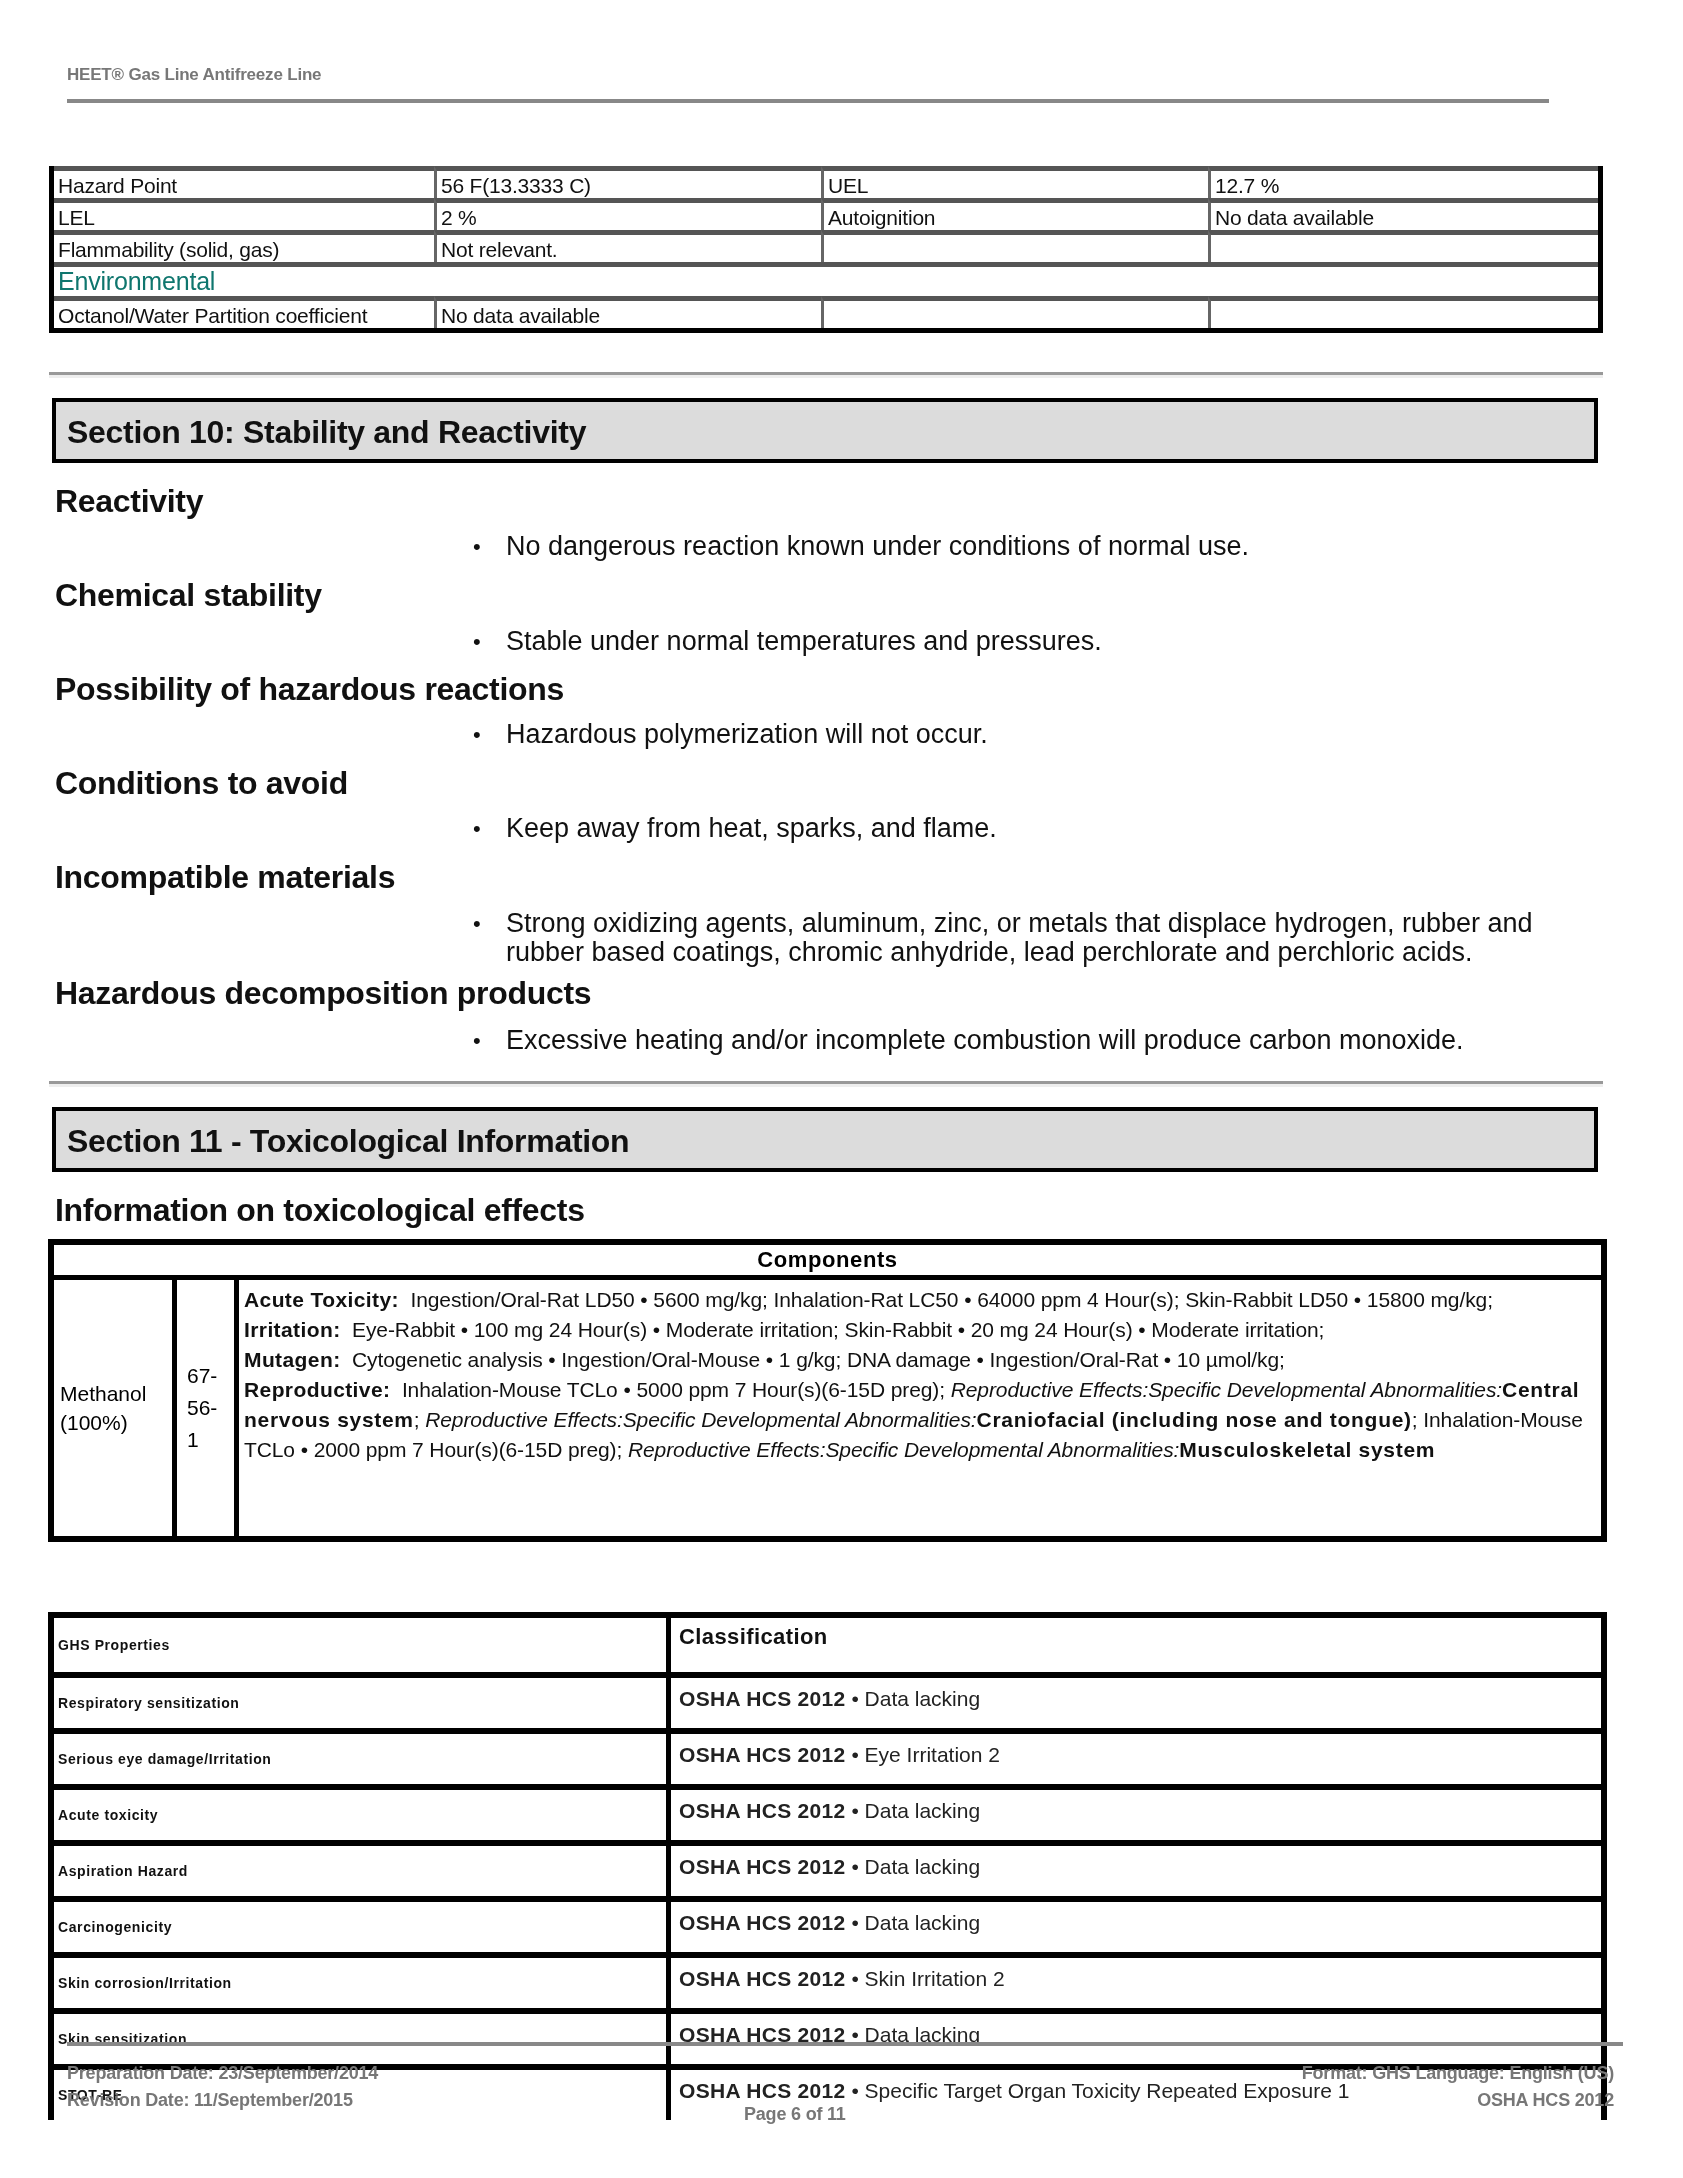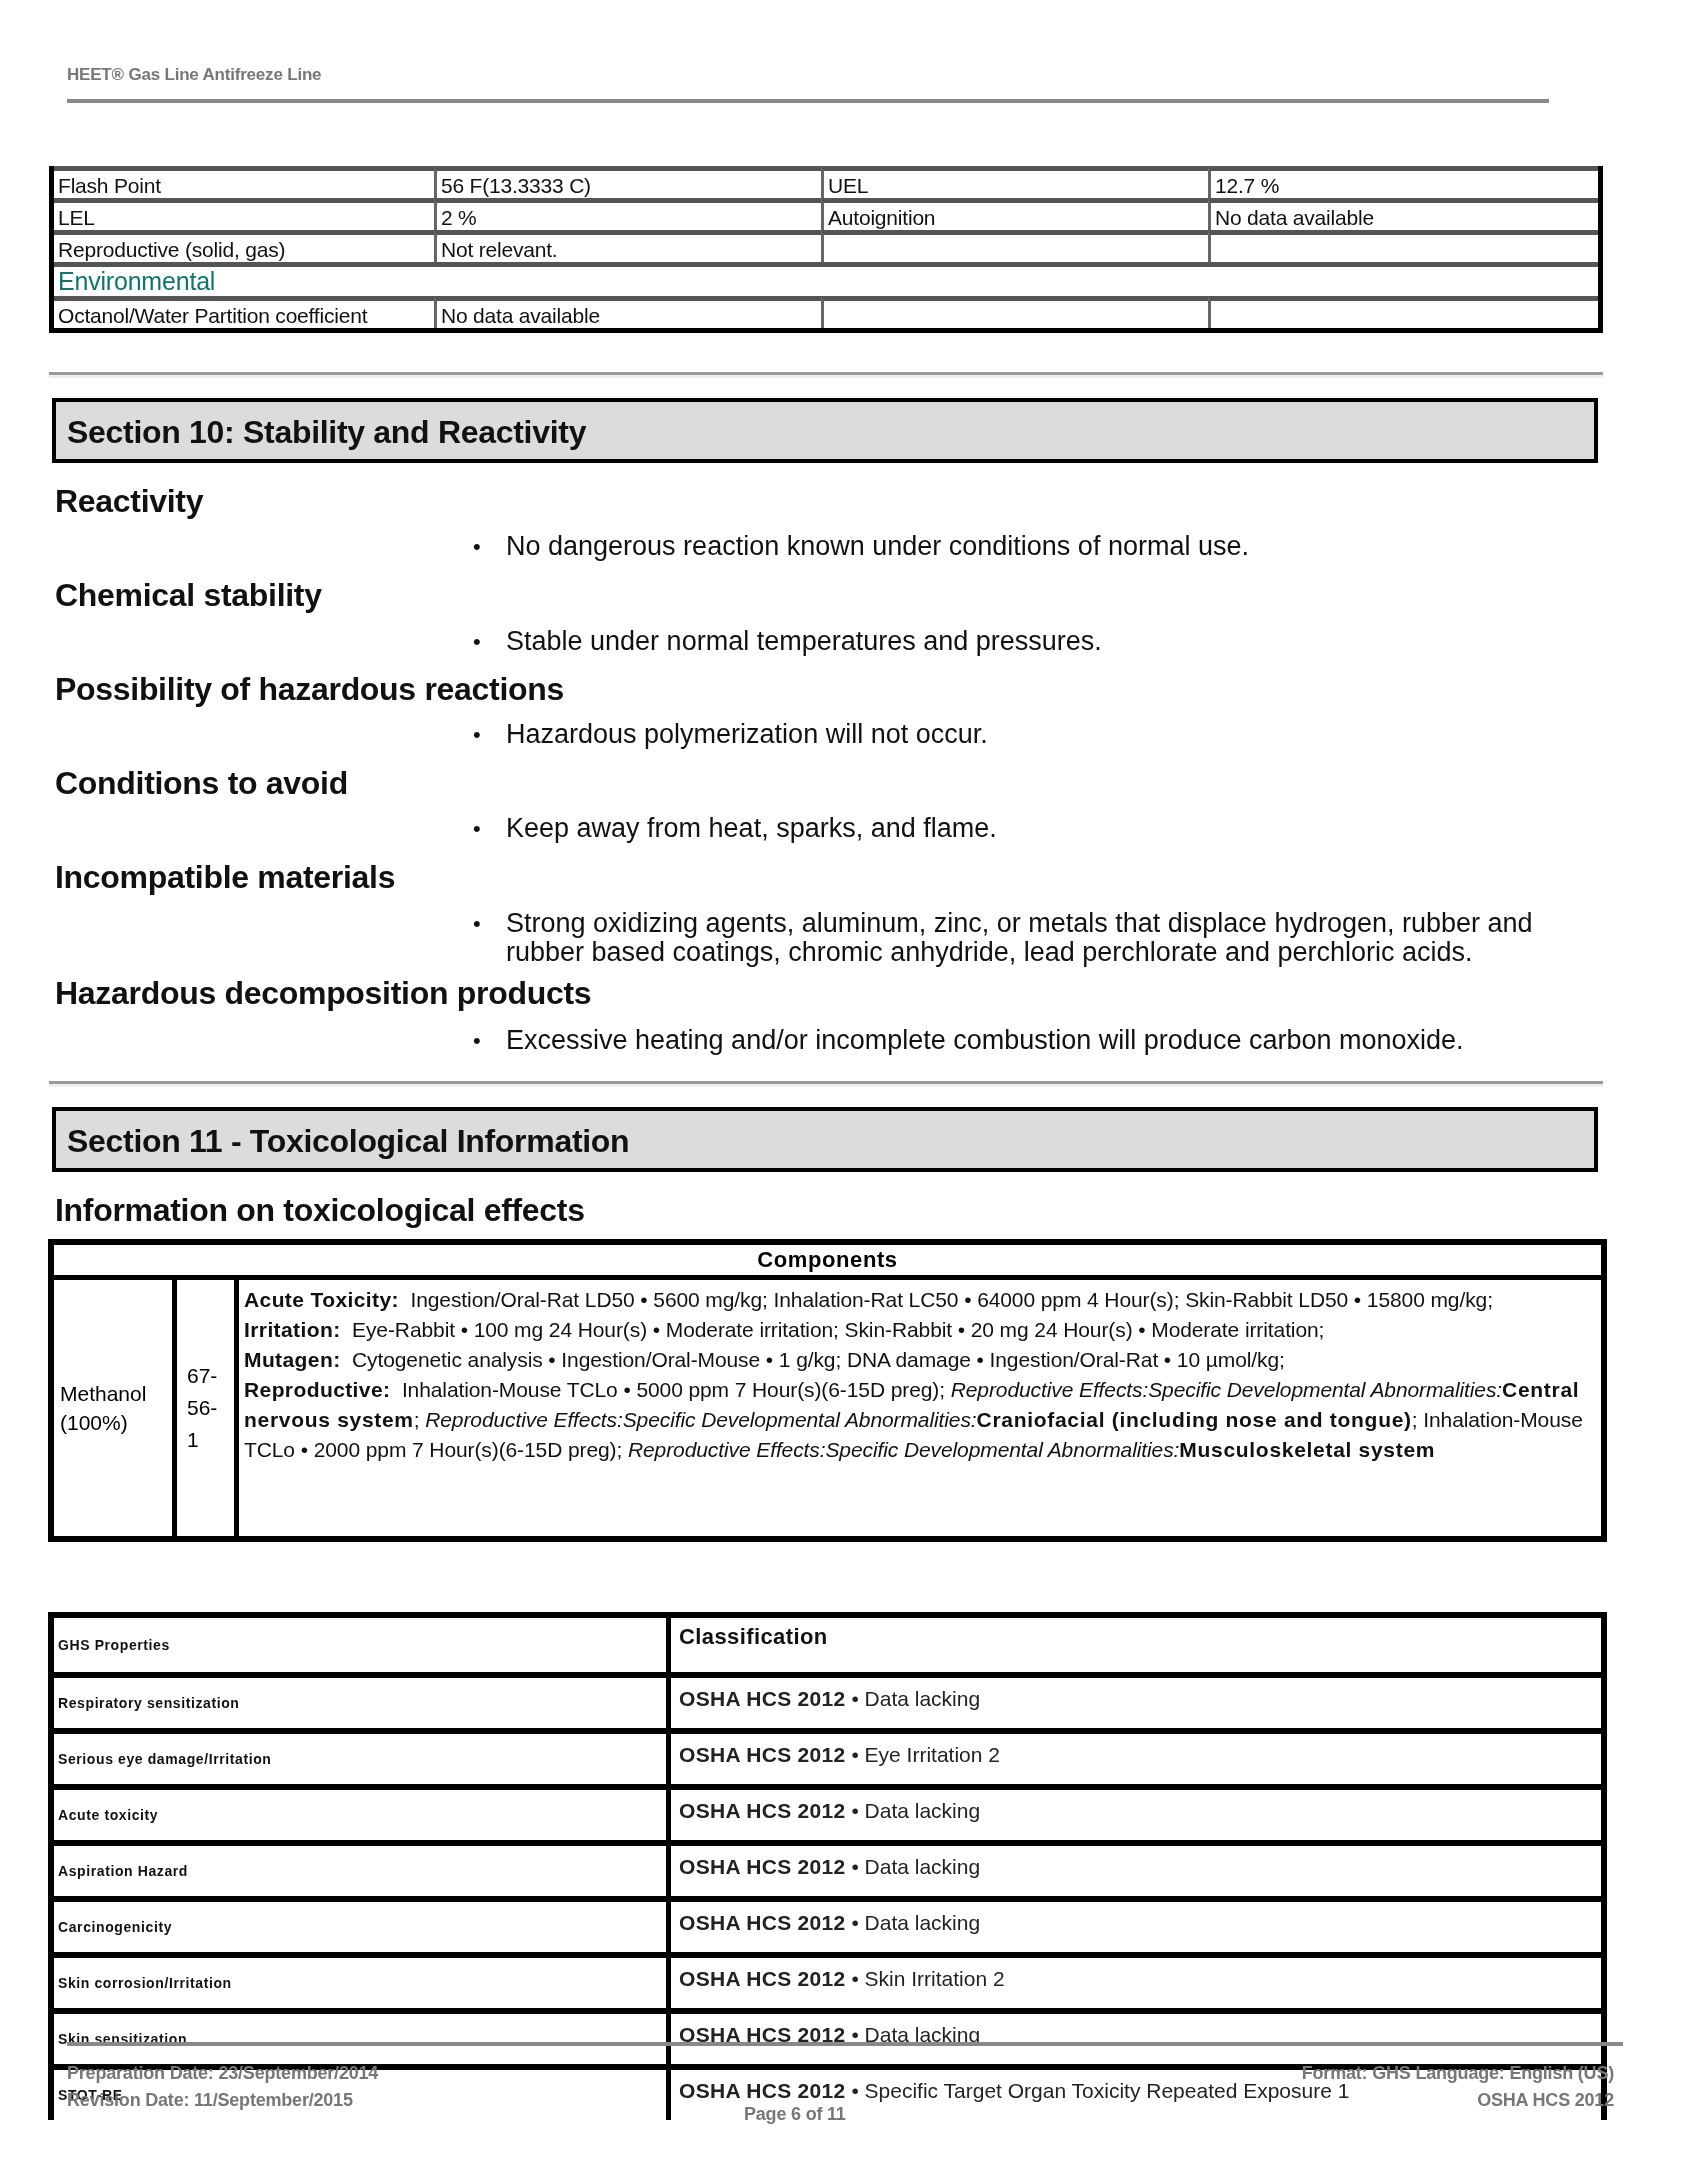--- a/index.html
+++ b/index.html
@@ -56,33 +56,33 @@
 </style>
 </head>
 <body>
 
 <div class="abs doc-header">HEET® Gas Line Antifreeze Line</div>
 <div class="abs rule-gray" style="left:67px; top:99px; width:1482px;"></div>
 
 <table class="abs prop-table">
   <tbody>
       <tr>
-    <td class="c1">Flash Point</td>
+    <td class="c1">Hazard Point</td>
     <td class="c2">56 F(13.3333 C)</td>
     <td class="c3">UEL</td>
     <td>12.7 %</td>
   </tr>
   <tr>
     <td class="c1">LEL</td>
     <td class="c2">2 %</td>
     <td class="c3">Autoignition</td>
     <td>No data available</td>
   </tr>
   <tr>
-    <td class="c1">Reproductive (solid, gas)</td>
+    <td class="c1">Flammability (solid, gas)</td>
     <td class="c2">Not relevant.</td>
     <td class="c3"></td>
     <td></td>
   </tr>
   <tr class="env">
     <td colspan="4">Environmental</td>
   </tr>
   <tr>
     <td class="c1">Octanol/Water Partition coefficient</td>
     <td class="c2">No data available</td>

